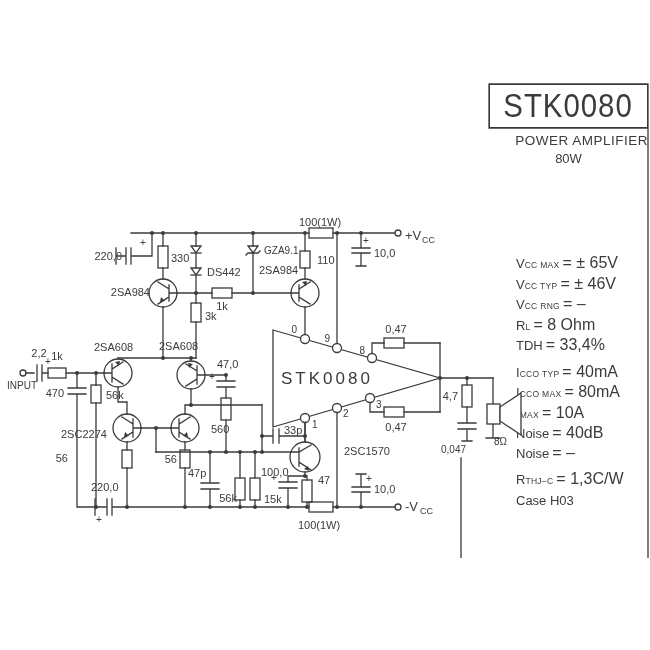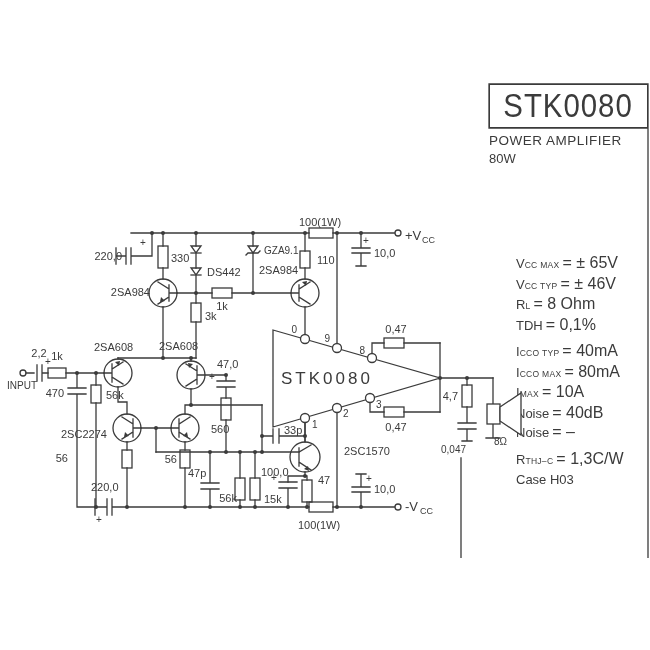--- a/index.html
+++ b/index.html
@@ -3,45 +3,46 @@
 <meta charset="utf-8">
 <style>
   html,body{margin:0;padding:0;background:#fff;}
   .stage{position:relative;width:650px;height:558px;background:#ffffff;overflow:hidden;
          font-family:"Liberation Sans",sans-serif;color:#3b3b3b;}
   svg{position:absolute;left:0;top:0;}
   svg text{font-family:"Liberation Sans",sans-serif;fill:#3b3b3b;}
   .title-box{position:absolute;left:489px;top:84px;width:157px;height:42px;
              border:1.5px solid #3b3b3b;display:flex;align-items:center;justify-content:center;}
   .title-box .t{font-size:30px;letter-spacing:1px;transform:scale(0.98,1.1);white-space:nowrap;}
-  .subtitle{position:absolute;left:489px;top:133px;width:159px;text-align:left;
+  .subtitle{position:absolute;left:489px;top:133px;width:159px;text-align:right;
             font-size:13.5px;letter-spacing:0.5px;}
-  .power{position:absolute;left:489px;top:151px;width:159px;font-size:13px;}
+  .power{position:absolute;left:489px;top:151px;width:159px;text-align:center;font-size:13px;}
   .specs{position:absolute;left:516px;top:254px;width:132px;}
   .spec-row{line-height:18.5px;white-space:nowrap;}
   .spec-row.gap{margin-top:7px;}
   .sym{font-size:13px;}
   .sub{font-size:8.5px;letter-spacing:0.3px;text-align:right;}
   .val{font-size:16px;margin-left:3px;}
 </style>
 </head>
 <body>
 
 <div class="stage">
 
   <div class="title-box">
     <div class="t">STK0080</div>
   </div>
   <div class="subtitle">POWER AMPLIFIER</div>
   <div class="power">80W</div>
   <div class="specs" id="specs">
       <div class="spec-row"><span class="sym">V</span><span class="sub">CC MAX</span><span class="val">= ± 65V</span></div>
       <div class="spec-row"><span class="sym">V</span><span class="sub">CC TYP</span><span class="val">= ± 46V</span></div>
+      <div class="spec-row"><span class="sym">V</span><span class="sub">CC RNG</span><span class="val">=   –</span></div>
       <div class="spec-row"><span class="sym">R</span><span class="sub">L</span><span class="val">= 8 Ohm</span></div>
-      <div class="spec-row"><span class="sym">TDH</span><span class="val">= 0,1%</span></div>
+      <div class="spec-row"><span class="sym">TDH</span><span class="val">= 33,4%</span></div>
       <div class="spec-row gap"><span class="sym">I</span><span class="sub">CCO TYP</span><span class="val">= 40mA</span></div>
       <div class="spec-row"><span class="sym">I</span><span class="sub">CCO MAX</span><span class="val">= 80mA</span></div>
       <div class="spec-row"><span class="sym">I</span><span class="sub">MAX</span><span class="val">=   10A</span></div>
       <div class="spec-row"><span class="sym">Noise</span><span class="val">= 40dB</span></div>
       <div class="spec-row"><span class="sym">Noise</span><span class="val">=  –</span></div>
       <div class="spec-row gap"><span class="sym">R</span><span class="sub">THJ–C</span><span class="val">= 1,3C/W</span></div>
       <div class="spec-row"><span class="sym">Case H03</span></div>
     </div>
 
   <svg id="schem" width="650" height="650" viewBox="0 0 650 650">

